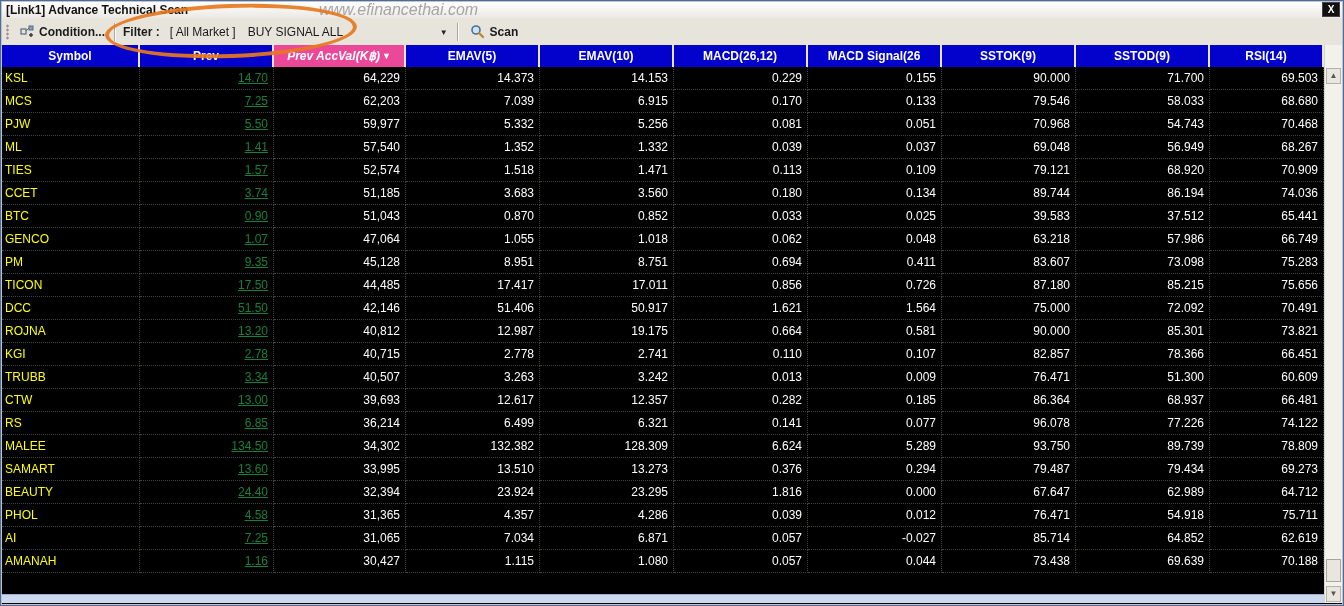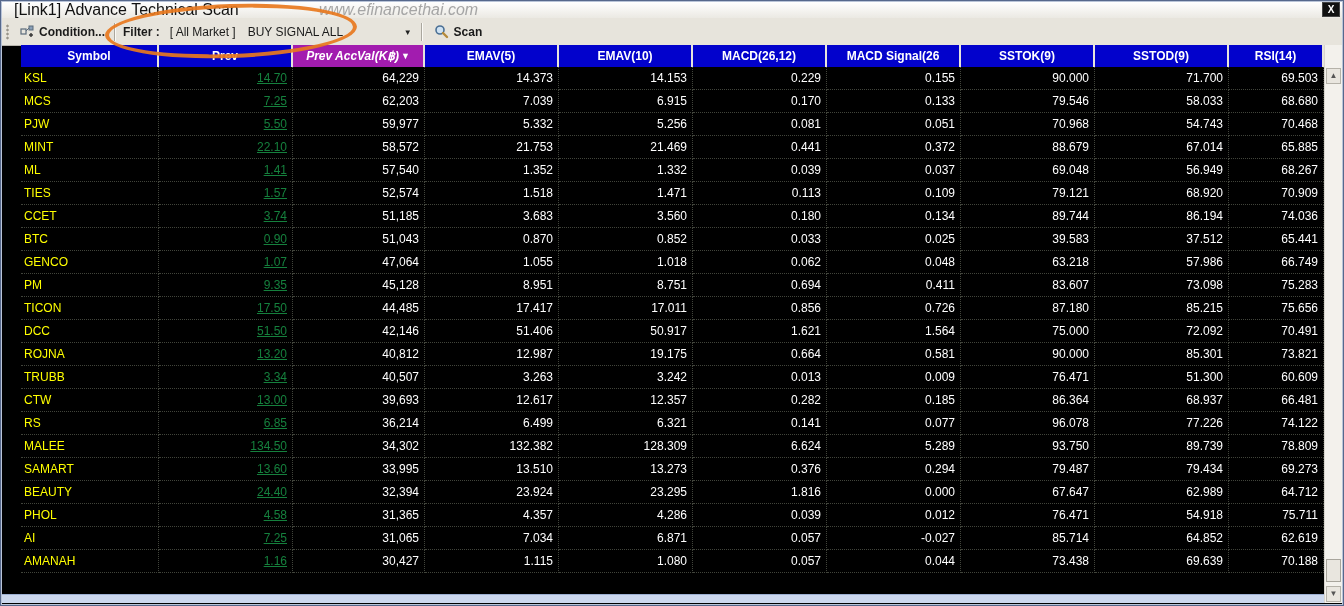--- a/index.html
+++ b/index.html
@@ -1,49 +1,49 @@
 <!DOCTYPE html>
 <html><head>
 <meta charset="utf-8">
 <style>
   html,body{margin:0;padding:0;background:#4a4a4a;font-family:"Liberation Sans",sans-serif;}
   .window{position:relative;width:1344px;height:606px;background:#000;border:1px solid #56688c;
           box-shadow:inset 0 0 0 1px #b9c4d8;box-sizing:border-box;overflow:hidden;}
   
   .titlebar{position:absolute;left:1px;right:1px;top:1px;height:16px;
             background:linear-gradient(#ffffff,#ebe9e3);display:flex;align-items:center;}
-  .title-text{font-size:16px;font-weight:normal;color:#111;padding-left:12px;white-space:nowrap;}
+  .title-text{font-size:12px;font-weight:bold;color:#111;padding-left:4px;white-space:nowrap;}
   .watermark{position:absolute;left:318px;top:0px;font-size:16px;color:#a6a6a6;white-space:nowrap;z-index:5;font-style:italic;}
   .close-btn{position:absolute;right:3px;top:1px;width:16px;height:13px;background:#111;
              color:#fff;font-size:10px;font-weight:bold;display:flex;align-items:center;justify-content:center;
              border:1px solid #444;cursor:pointer;line-height:1;}
   
   .toolbar{position:absolute;left:1px;right:1px;top:17px;height:27px;background:#e7e4dc;
            border-bottom:1px solid #b8b5ae;display:flex;align-items:center;font-size:12px;color:#1a1a1a;}
   .grip{width:3px;height:16px;margin:0 5px 0 4px;
         background-image:radial-gradient(#98948a 1px,transparent 1.2px);background-size:3px 4px;}
   .tb-btn{display:flex;align-items:center;gap:4px;padding:3px 6px;font-weight:bold;cursor:pointer;}
   .tb-sep{width:1px;height:18px;background:#aaa79e;border-right:1px solid #fbfaf7;margin:0 3px;}
   .tb-label{font-weight:bold;padding:0 4px;}
   .tb-plain{padding:0 6px;white-space:nowrap;}
-  .combo{display:flex;align-items:center;cursor:pointer;}
+  .combo{display:flex;align-items:center;cursor:pointer;gap:36px;}
   .combo-text{padding:0 6px;white-space:nowrap;min-width:118px;}
   .combo-arrow{font-size:8px;color:#222;padding:2px 6px 0 32px;}
   .scan-btn{display:flex;align-items:center;gap:5px;padding:3px 8px;font-weight:bold;cursor:pointer;}
   .icon-svg{display:block;}
   
   .annotation{position:absolute;left:104px;top:3px;width:244px;height:46px;border:4px solid #e8781e;
               border-radius:50%;transform:rotate(-2deg);pointer-events:none;z-index:10;opacity:.92;}
   
-  .grid-cols{display:grid;grid-template-columns:138px 134px 132px 134px 134px 134px 134px 134px 134px auto;padding-left:19px;}
+  .grid-cols{display:grid;grid-template-columns:138px 134px 132px 134px 134px 134px 134px 134px 134px auto;}
   .header-row{position:absolute;left:1px;top:44px;right:19px;height:22px;}
   .hcell{background:#0202cc;color:#fff;font-size:12px;font-weight:bold;display:flex;align-items:center;
          justify-content:center;border-right:2px solid #e7e4dc;box-sizing:border-box;cursor:pointer;
          white-space:nowrap;overflow:hidden;}
-  .hcell.sorted{background:#a21caf;font-style:italic;}
+  .hcell.sorted{background:#ec4899;font-style:italic;}
   .sort-arrow{font-size:9px;margin-left:2px;font-style:normal;}
   .rows{position:absolute;left:1px;top:66px;right:19px;height:529px;background:#000;overflow:hidden;}
   .trow{height:23px;}
   .cell{font-size:12px;color:#fff;display:flex;align-items:center;box-sizing:border-box;
         border-right:1px dotted #41443b;border-bottom:1px dotted #41443b;overflow:hidden;white-space:nowrap;}
   .cell{justify-content:flex-end;padding-right:5px;}
   .c-symbol{justify-content:flex-start;padding-left:3px;padding-right:0;color:#ffff00;}
   .c-prev{color:#15803d;text-decoration:underline;cursor:pointer;}
   
   .vscroll{position:absolute;top:44px;right:1px;width:18px;bottom:2px;background:#f3f1ec;
@@ -144,32 +144,20 @@
         <div class="cell c-acc">59,977</div>
         <div class="cell c-emav5">5.332</div>
         <div class="cell c-emav10">5.256</div>
         <div class="cell c-macd">0.081</div>
         <div class="cell c-macd_signal">0.051</div>
         <div class="cell c-sstok">70.968</div>
         <div class="cell c-sstod">54.743</div>
         <div class="cell c-rsi">70.468</div>
       </div>
       <div class="trow grid-cols">
-        <div class="cell c-symbol">MINT</div>
-        <div class="cell c-prev">22.10</div>
-        <div class="cell c-acc">58,572</div>
-        <div class="cell c-emav5">21.753</div>
-        <div class="cell c-emav10">21.469</div>
-        <div class="cell c-macd">0.441</div>
-        <div class="cell c-macd_signal">0.372</div>
-        <div class="cell c-sstok">88.679</div>
-        <div class="cell c-sstod">67.014</div>
-        <div class="cell c-rsi">65.885</div>
-      </div>
-      <div class="trow grid-cols">
         <div class="cell c-symbol">ML</div>
         <div class="cell c-prev">1.41</div>
         <div class="cell c-acc">57,540</div>
         <div class="cell c-emav5">1.352</div>
         <div class="cell c-emav10">1.332</div>
         <div class="cell c-macd">0.039</div>
         <div class="cell c-macd_signal">0.037</div>
         <div class="cell c-sstok">69.048</div>
         <div class="cell c-sstod">56.949</div>
         <div class="cell c-rsi">68.267</div>
@@ -264,20 +252,32 @@
         <div class="cell c-acc">40,812</div>
         <div class="cell c-emav5">12.987</div>
         <div class="cell c-emav10">19.175</div>
         <div class="cell c-macd">0.664</div>
         <div class="cell c-macd_signal">0.581</div>
         <div class="cell c-sstok">90.000</div>
         <div class="cell c-sstod">85.301</div>
         <div class="cell c-rsi">73.821</div>
       </div>
       <div class="trow grid-cols">
+        <div class="cell c-symbol">KGI</div>
+        <div class="cell c-prev">2.78</div>
+        <div class="cell c-acc">40,715</div>
+        <div class="cell c-emav5">2.778</div>
+        <div class="cell c-emav10">2.741</div>
+        <div class="cell c-macd">0.110</div>
+        <div class="cell c-macd_signal">0.107</div>
+        <div class="cell c-sstok">82.857</div>
+        <div class="cell c-sstod">78.366</div>
+        <div class="cell c-rsi">66.451</div>
+      </div>
+      <div class="trow grid-cols">
         <div class="cell c-symbol">TRUBB</div>
         <div class="cell c-prev">3.34</div>
         <div class="cell c-acc">40,507</div>
         <div class="cell c-emav5">3.263</div>
         <div class="cell c-emav10">3.242</div>
         <div class="cell c-macd">0.013</div>
         <div class="cell c-macd_signal">0.009</div>
         <div class="cell c-sstok">76.471</div>
         <div class="cell c-sstod">51.300</div>
         <div class="cell c-rsi">60.609</div>

